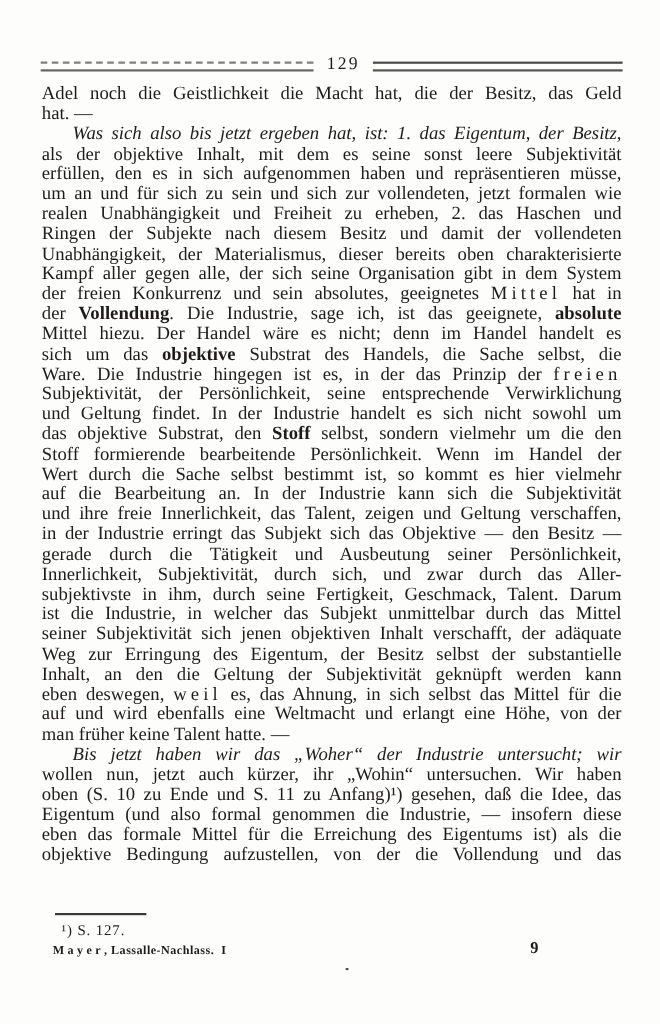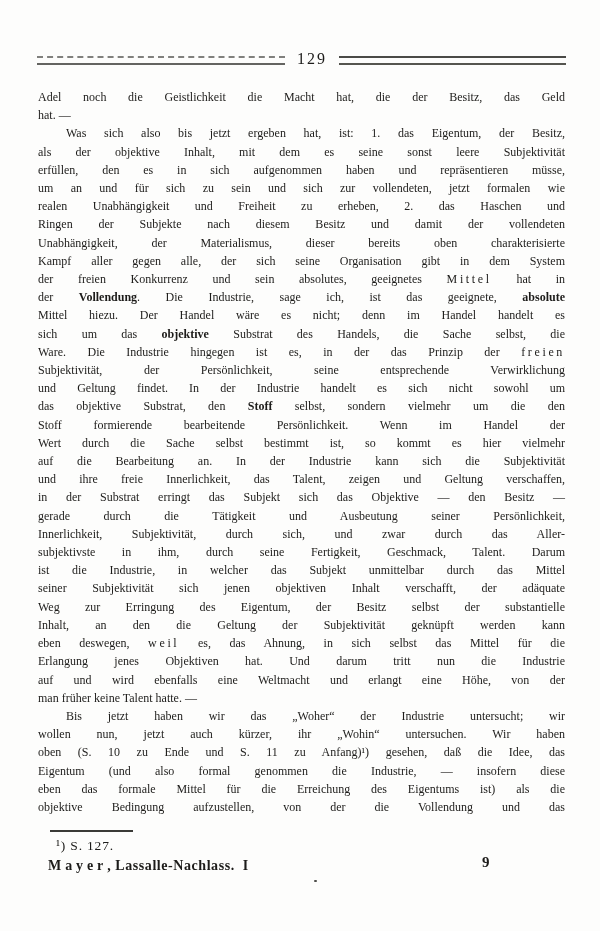--- a/index.html
+++ b/index.html
@@ -28,41 +28,41 @@
     border-top:2px solid #4a4a47;
     border-bottom:2px solid #55554f;
   }
   .pagenum{
     padding:0 12px;
     font-size:16px;letter-spacing:2px;
     transform:translateY(-1px);
   }
   
   .body{
-    position:absolute;top:88px;left:38px;width:527px;
-    font-size:12px;line-height:18.2px;
+    position:absolute;top:76px;left:38px;width:527px;
+    font-size:17px;line-height:18.2px;
   }
   .line{white-space:normal;}
   .line.j{text-align:justify;text-align-last:justify;text-justify:inter-word;}
-  .line.ind{text-indent:28px;}
+  .line.ind{text-indent:28px;font-style:italic;}
   .b{font-weight:bold;}
   .g{letter-spacing:.22em;}
   
   .fnrule{
     position:absolute;left:50px;top:830px;width:83px;height:0;
     border-top:2px solid #3a3a37;
   }
   .footnote{
     position:absolute;left:56px;top:838px;
     font-size:13.5px;letter-spacing:.06em;
   }
   
   .footer-left{
     position:absolute;left:48px;top:858px;
-    font-size:14px;font-weight:bold;letter-spacing:.04em;
+    font-size:11px;font-weight:bold;letter-spacing:.04em;
   }
   .footer-left .g{letter-spacing:.28em;}
   .footer-right{
     position:absolute;left:482px;top:854px;
     font-size:15px;font-weight:bold;
   }
   .speck{
     position:absolute;left:314px;top:880px;width:3px;height:2px;
     background:#4d4d4a;border-radius:1px;
   }
@@ -97,30 +97,29 @@
         <div class="line j"><span>Mittel hiezu. Der Handel wäre es nicht; denn im Handel handelt es</span></div>
         <div class="line j"><span>sich um das </span><span class="b">objektive</span><span> Substrat des Handels, die Sache selbst, die</span></div>
         <div class="line j"><span>Ware. Die Industrie hingegen ist es, in der das Prinzip der </span><span class="g">freien</span></div>
         <div class="line j"><span>Subjektivität, der Persönlichkeit, seine entsprechende Verwirklichung</span></div>
         <div class="line j"><span>und Geltung findet. In der Industrie handelt es sich nicht sowohl um</span></div>
         <div class="line j"><span>das objektive Substrat, den </span><span class="b">Stoff</span><span> selbst, sondern vielmehr um die den</span></div>
         <div class="line j"><span>Stoff formierende bearbeitende Persönlichkeit. Wenn im Handel der</span></div>
         <div class="line j"><span>Wert durch die Sache selbst bestimmt ist, so kommt es hier vielmehr</span></div>
         <div class="line j"><span>auf die Bearbeitung an. In der Industrie kann sich die Subjektivität</span></div>
         <div class="line j"><span>und ihre freie Innerlichkeit, das Talent, zeigen und Geltung verschaffen,</span></div>
-        <div class="line j"><span>in der Substrat erringt das Subjekt sich das Objektive — den Besitz —</span></div>
+        <div class="line j"><span>in der Industrie erringt das Subjekt sich das Objektive — den Besitz —</span></div>
         <div class="line j"><span>gerade durch die Tätigkeit und Ausbeutung seiner Persönlichkeit,</span></div>
         <div class="line j"><span>Innerlichkeit, Subjektivität, durch sich, und zwar durch das Aller-</span></div>
         <div class="line j"><span>subjektivste in ihm, durch seine Fertigkeit, Geschmack, Talent. Darum</span></div>
         <div class="line j"><span>ist die Industrie, in welcher das Subjekt unmittelbar durch das Mittel</span></div>
         <div class="line j"><span>seiner Subjektivität sich jenen objektiven Inhalt verschafft, der adäquate</span></div>
         <div class="line j"><span>Weg zur Erringung des Eigentum, der Besitz selbst der substantielle</span></div>
         <div class="line j"><span>Inhalt, an den die Geltung der Subjektivität geknüpft werden kann</span></div>
         <div class="line j"><span>eben deswegen, </span><span class="g">weil</span><span> es, das Ahnung, in sich selbst das Mittel für die</span></div>
-        <div class="line j"><span>Erlangung jenes Objektiven hat. Und darum tritt nun die Industrie</span></div>
         <div class="line j"><span>auf und wird ebenfalls eine Weltmacht und erlangt eine Höhe, von der</span></div>
         <div class="line"><span>man früher keine Talent hatte. —</span></div>
       </div>
       <div>
         <div class="line j ind"><span>Bis jetzt haben wir das „Woher“ der Industrie untersucht; wir</span></div>
         <div class="line j"><span>wollen nun, jetzt auch kürzer, ihr „Wohin“ untersuchen. Wir haben</span></div>
         <div class="line j"><span>oben (S. 10 zu Ende und S. 11 zu Anfang)¹) gesehen, daß die Idee, das</span></div>
         <div class="line j"><span>Eigentum (und also formal genommen die Industrie, — insofern diese</span></div>
         <div class="line j"><span>eben das formale Mittel für die Erreichung des Eigentums ist) als die</span></div>
         <div class="line j"><span>objektive Bedingung aufzustellen, von der die Vollendung und das</span></div>

